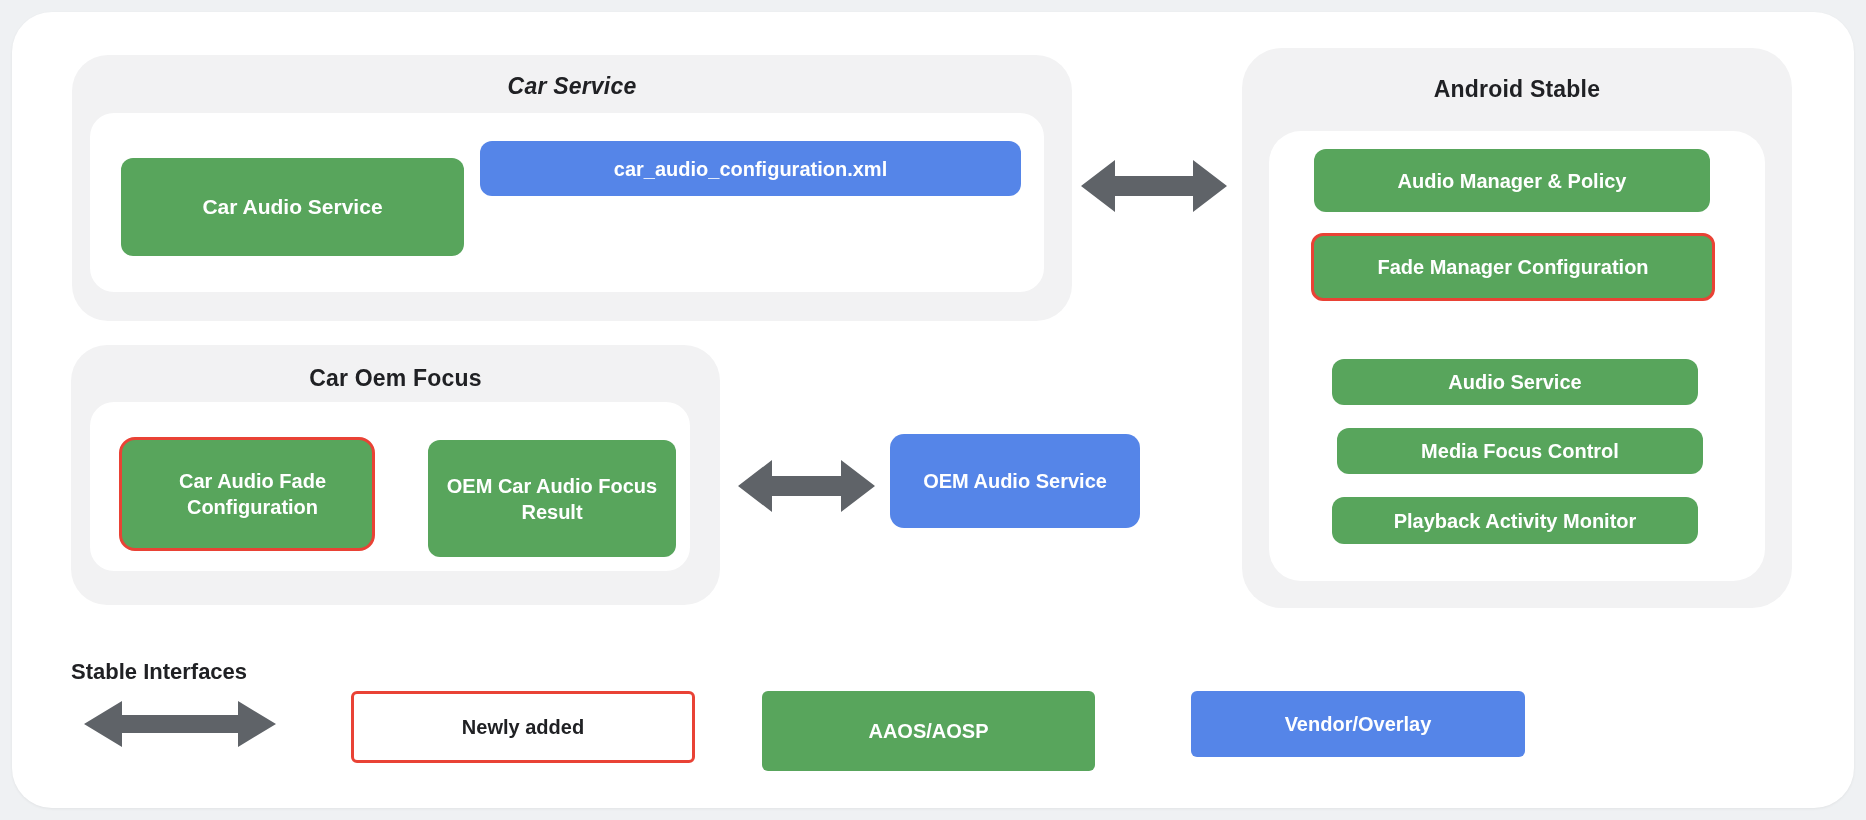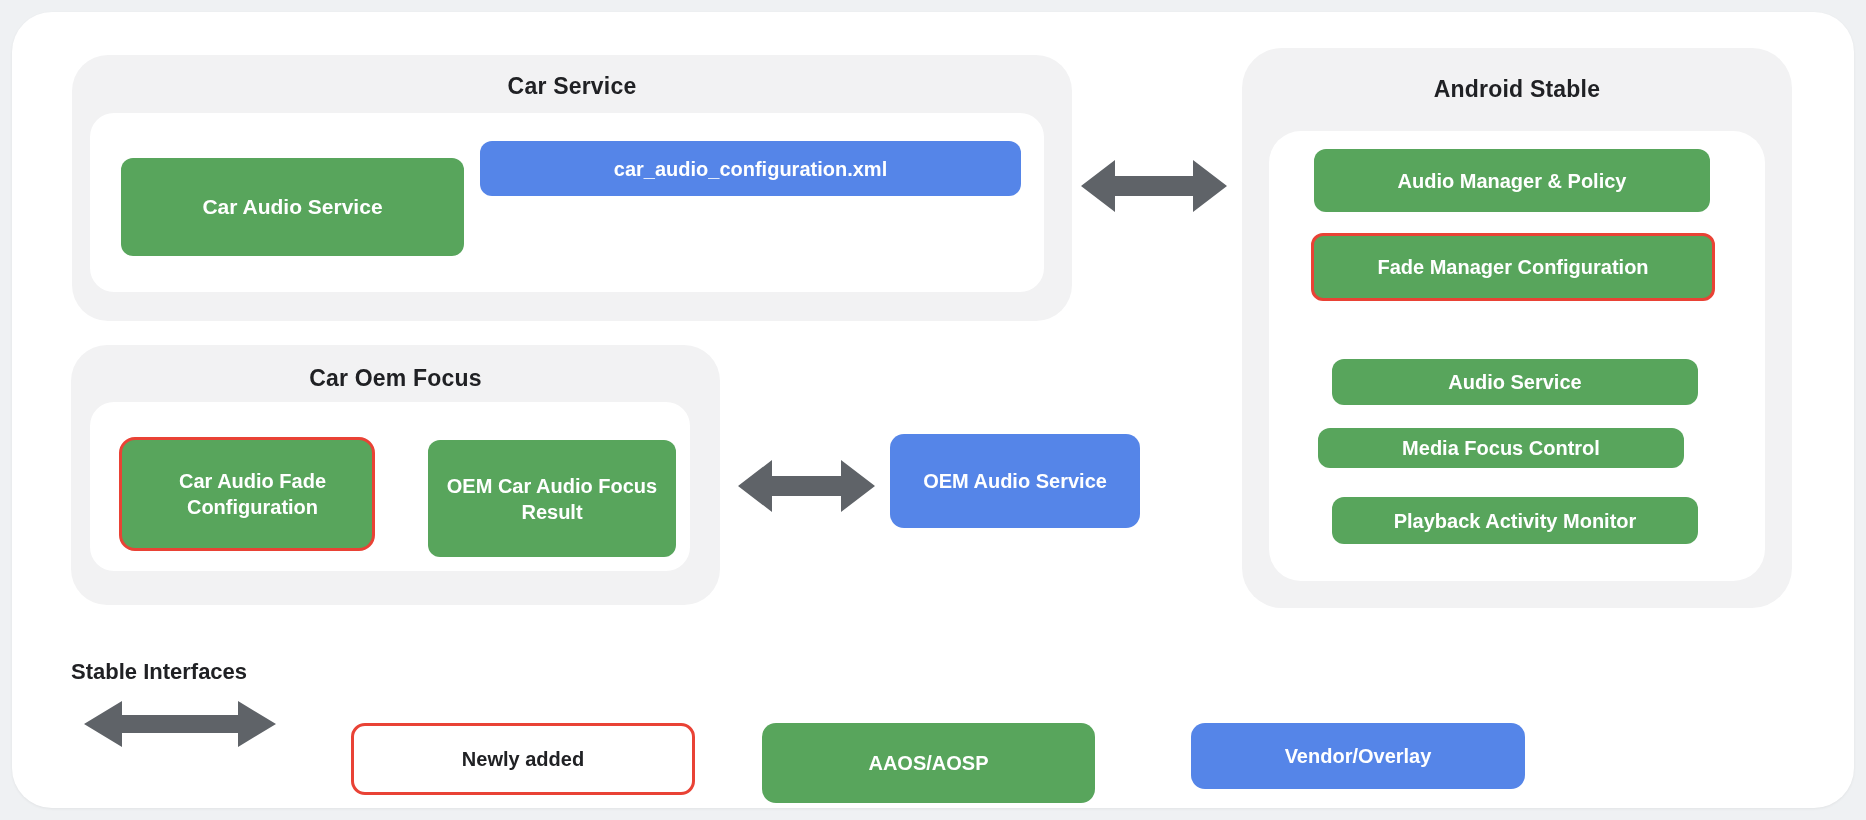--- a/index.html
+++ b/index.html
@@ -61,56 +61,55 @@
     font-weight: 700;
     color: var(--title, #202124);
   }
   .legend-box {
     position: absolute;
     display: flex;
     align-items: center;
     justify-content: center;
     font-weight: 700;
     font-size: 20px;
-    border-radius: 14px;
+    border-radius: 6px;
     color: #ffffff;
-    margin-top: 32px;
   }
   .legend-box.outline {
     background: #ffffff;
     border: 3px solid var(--red, #e94235);
     color: var(--title, #202124);
   }
 </style>
 </head>
 <body>
 
 <div class="card">
 
   <div class="panel" style="left:60px; top:43px; width:1000px; height:266px;">
-    <div class="panel-title" style="top:18px;">Car Service</div>
+    <div class="panel-title" style="top:18px;font-style:italic;">Car Service</div>
     <div class="inner" style="left:18px; top:58px; width:954px; height:179px;">
       <div class="box blue" style="left:390px; top:28px; width:541px; height:55px;">car_audio_configuration.xml</div>
       <div class="box green" style="left:31px; top:45px; width:343px; height:98px; font-size:21px;">Car Audio Service</div>
     </div>
   </div>
 
   <div class="arrow" style="left:1069px; top:148px; width:146px; height:52px;">
     <svg viewBox="0 0 146 52" preserveAspectRatio="none">
       <polygon points="0,26 34,0 34,16 112,16 112,0 146,26 112,52 112,36 34,36 34,52" style="fill:var(--arrow,#5f6368)"></polygon>
     </svg>
   </div>
 
   <div class="panel" style="left:1230px; top:36px; width:550px; height:560px; border-radius:40px;">
     <div class="panel-title" style="top:28px;">Android Stable</div>
     <div class="inner" style="left:27px; top:83px; width:496px; height:450px; border-radius:32px;">
       <div class="box green" style="left:45px; top:18px; width:396px; height:63px;">Audio Manager &amp; Policy</div>
       <div class="box green red-border" style="left:42px; top:102px; width:404px; height:68px;">Fade Manager Configuration</div>
       <div class="box green" style="left:63px; top:228px; width:366px; height:46px;">Audio Service</div>
-      <div class="box green" style="left:49px; top:297px; width:366px; height:40px;">Media Focus Control</div>
+      <div class="box green" style="left:68px; top:297px; width:366px; height:46px;">Media Focus Control</div>
       <div class="box green" style="left:63px; top:366px; width:366px; height:47px;">Playback Activity Monitor</div>
     </div>
   </div>
 
   <div class="panel" style="left:59px; top:333px; width:649px; height:260px;">
     <div class="panel-title" style="top:20px;">Car Oem Focus</div>
     <div class="inner" style="left:19px; top:57px; width:600px; height:169px;">
       <div class="box green red-border" style="left:29px; top:35px; width:256px; height:114px; border-radius:16px;padding-left:19px;">Car Audio Fade Configuration</div>
       <div class="box green" style="left:338px; top:38px; width:248px; height:117px;">OEM Car Audio Focus Result</div>
     </div>

